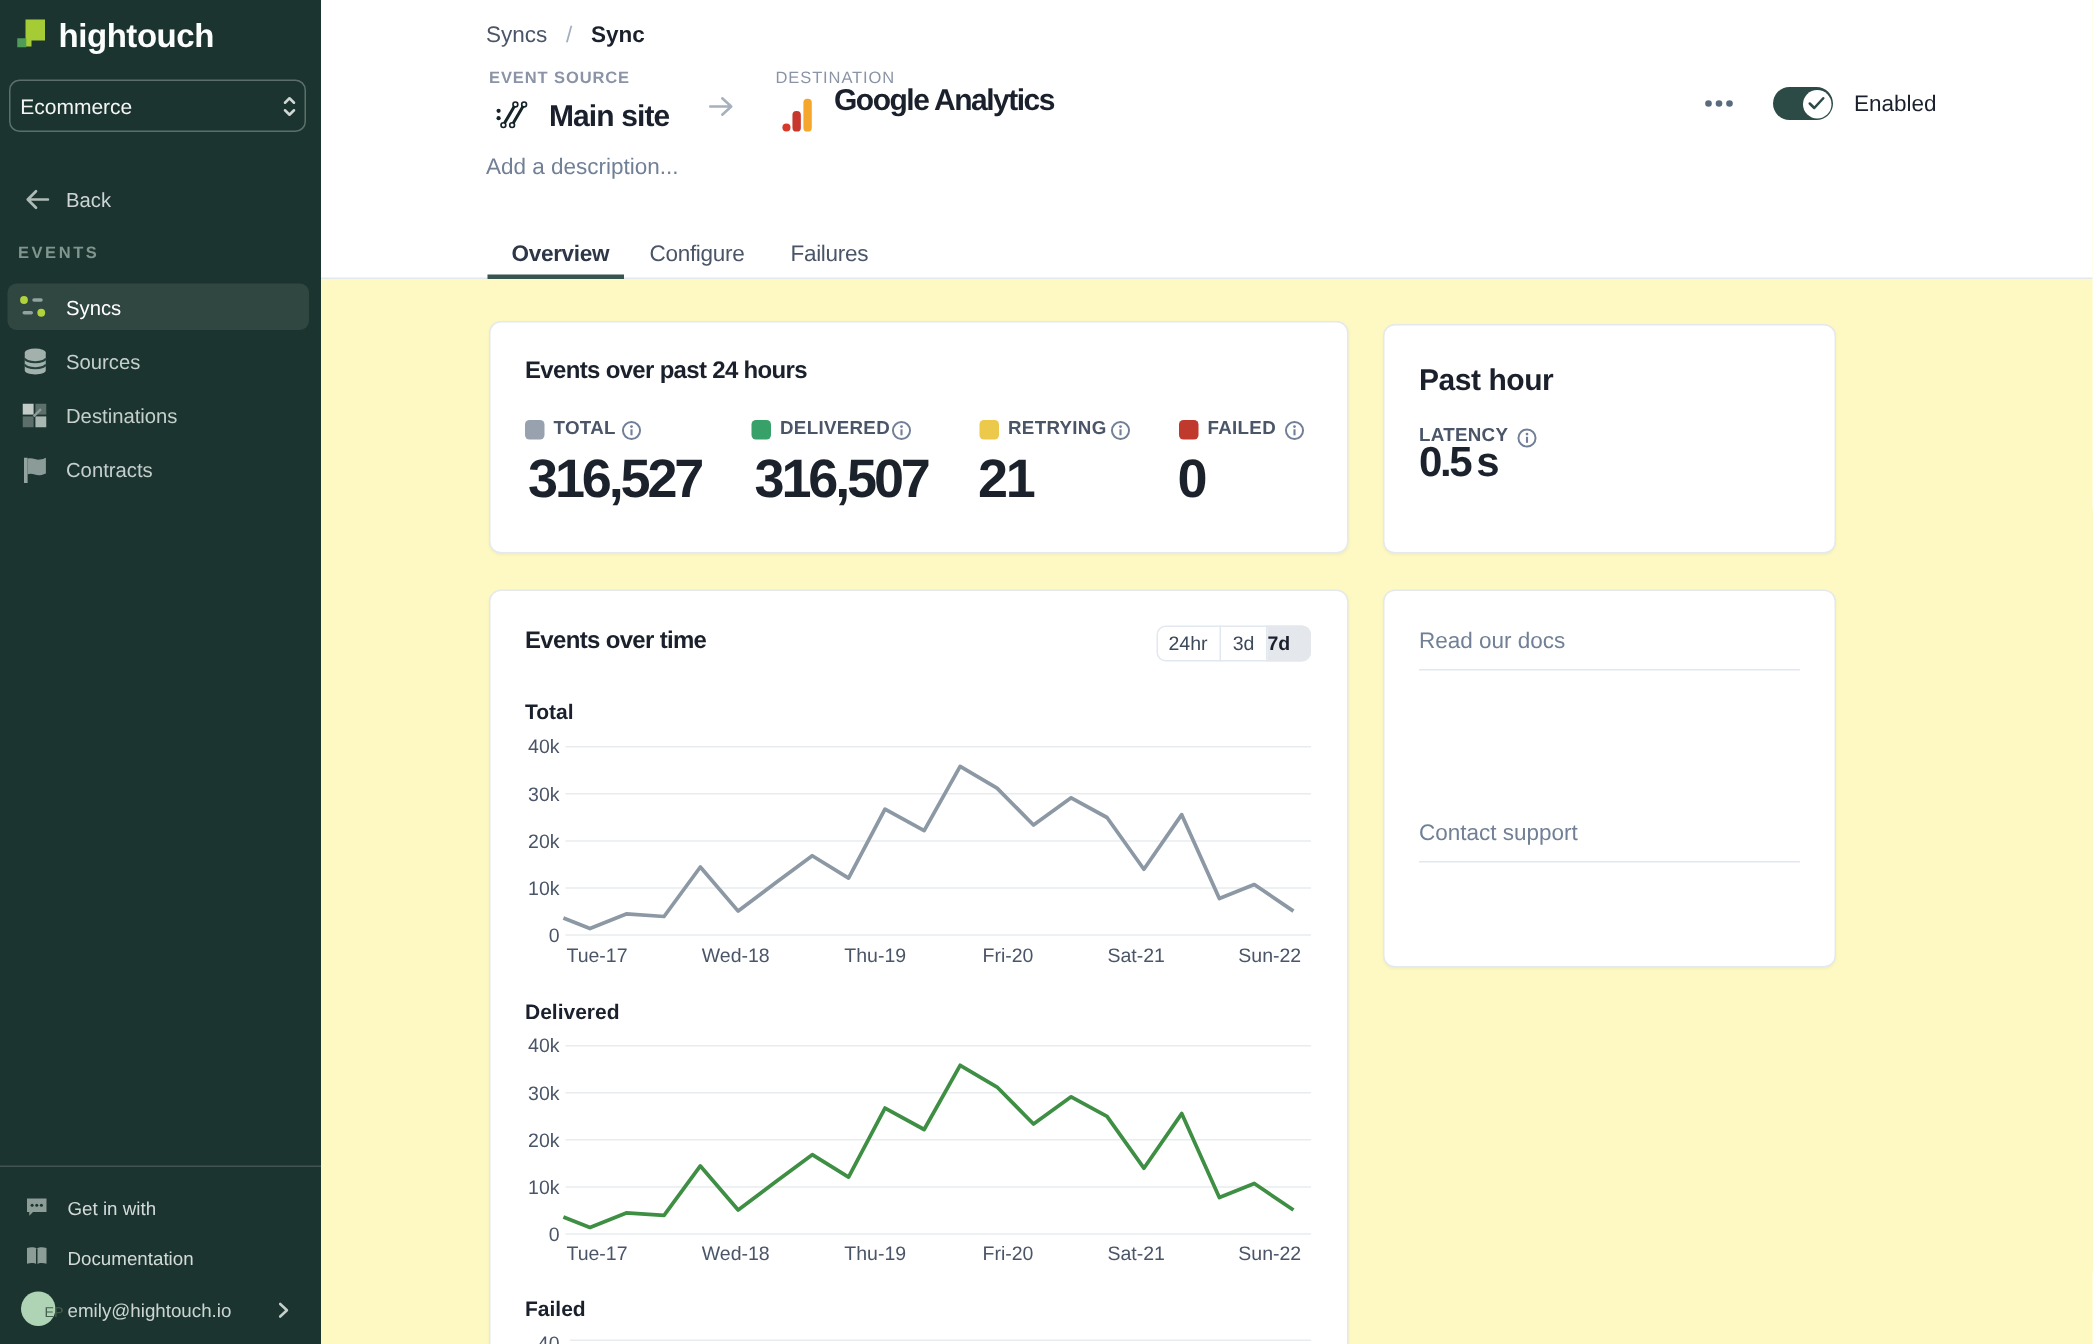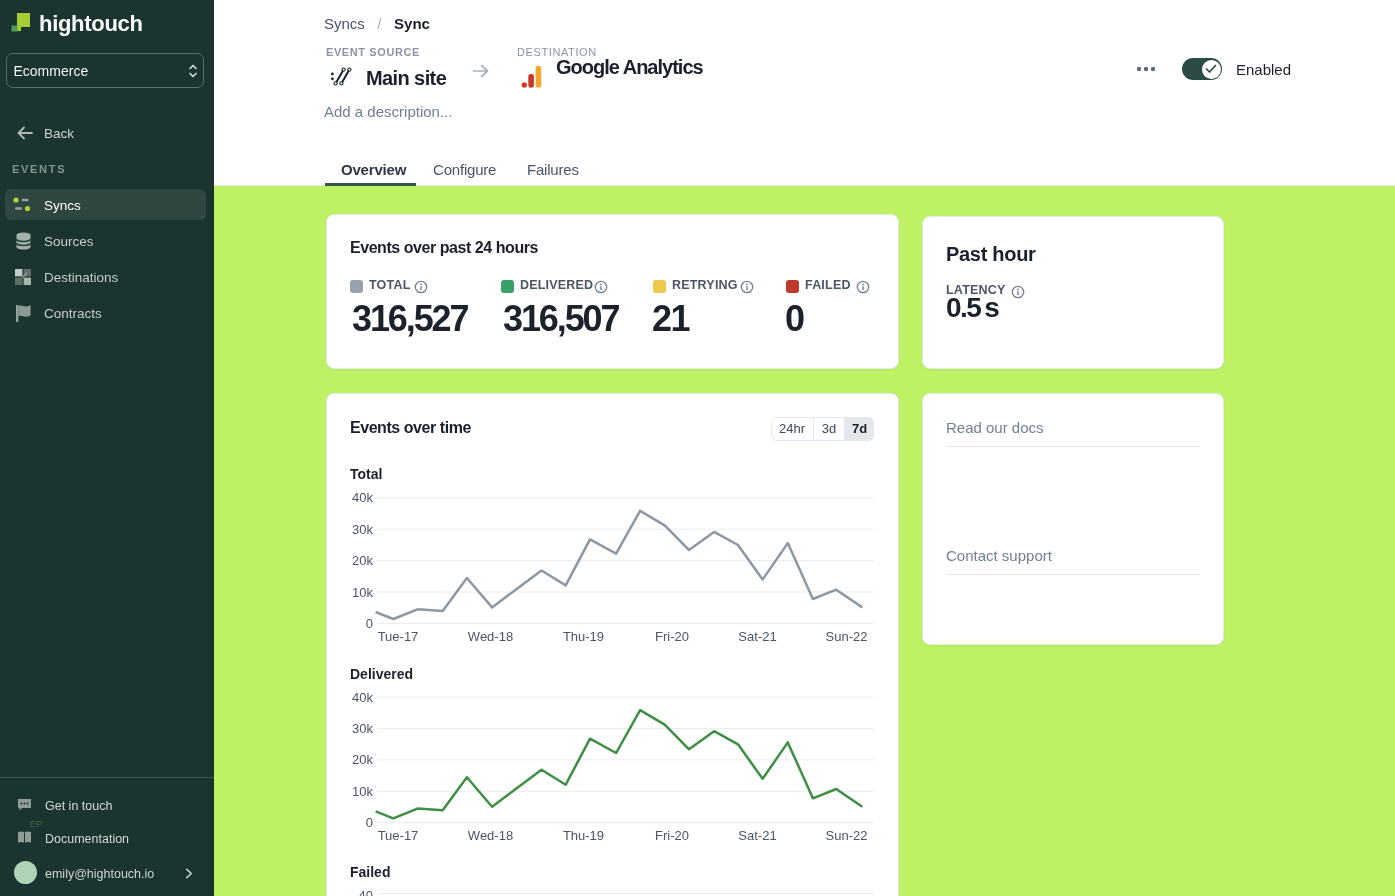--- a/index.html
+++ b/index.html
@@ -1,19 +1,19 @@
 <!DOCTYPE html>
 <html><head>
 <meta charset="utf-8">
 <style>
 * { margin:0; padding:0; box-sizing:border-box; }
 html,body { width:1395px; height:896px; overflow:hidden; font-family:"Liberation Sans",sans-serif; background:#fff; }
 .abs { position:absolute; }
 #sidebar { position:absolute; left:0; top:0; width:214px; height:896px; background:#1c342f; }
-#main { position:absolute; left:214px; top:0; width:1181px; height:896px; background:#bef264; }
+#main { position:absolute; left:214px; top:0; width:1181px; height:896px; background:#fef9c3; }
 #header { position:absolute; left:0; top:0; width:1181px; height:186px; background:#fff; border-bottom:1px solid #e3e8ed; }
 .card { position:absolute; background:#fff; border:1px solid #e4e9ee; border-radius:8px; box-shadow:0 1px 2px rgba(23,30,40,0.05); }
 svg { display:block; }
 </style>
 </head>
 <body>
 <div id="sidebar">
 
   <svg class="abs" style="left:11px;top:12px" width="22" height="20" viewBox="0 0 22 20">
     <path d="M6 1 h13 v14 h-9 v4 h-4 z" fill="#a5cc34"></path>
@@ -62,28 +62,28 @@
   </svg>
   <div class="abs" style="left:44px;top:306px;font-size:13.5px;color:#c5cfcc">Contracts</div>
 
   <div class="abs" style="left:0;top:777px;width:214px;height:1px;background:rgba(255,255,255,0.16)"></div>
   <svg class="abs" style="left:17px;top:798px" width="15" height="14" viewBox="0 0 15 14">
     <path d="M1 1 h13 v9 h-9 l-2.5 2.5 v-2.5 h-1.5 z" fill="#8c9c97"></path>
     <circle cx="4.4" cy="5.5" r="1" fill="#1c342f"></circle>
       <circle cx="7.5" cy="5.5" r="1" fill="#1c342f"></circle>
       <circle cx="10.6" cy="5.5" r="1" fill="#1c342f"></circle>
   </svg>
-  <div class="abs" style="left:45px;top:798.5px;font-size:12.5px;color:#d3dbd8">Get in touch</div>
+  <div class="abs" style="left:45px;top:798.5px;font-size:12.5px;color:#d3dbd8">Get in with</div>
   <svg class="abs" style="left:17px;top:831px" width="15" height="13" viewBox="0 0 15 13">
     <path d="M7.5 1.5 C6 0.3 3.5 0.2 1 1 v10.5 c2.5 -0.8 5 -0.7 6.5 0.5 c1.5 -1.2 4 -1.3 6.5 -0.5 V1 c-2.5 -0.8 -5 -0.7 -6.5 0.5 z" fill="#8c9c97"></path>
     <path d="M7.5 1.5 v11" stroke="#1c342f" stroke-width="1"></path>
   </svg>
   <div class="abs" style="left:45px;top:832px;font-size:12.5px;color:#d3dbd8">Documentation</div>
   <div class="abs" style="left:14px;top:861px;width:23px;height:23px;border-radius:50%;background:#aed3b5"></div>
-  <div class="abs" style="left:14px;top:818px;width:44px;text-align:center;font-size:9.5px;font-weight:normal;color:#47604f">EP</div>
+  <div class="abs" style="left:14px;top:870px;width:44px;text-align:center;font-size:9.5px;font-weight:normal;color:#47604f">EP</div>
   <div class="abs" style="left:45px;top:866.5px;font-size:12.5px;color:#ccd5d2">emily@hightouch.io</div>
   <svg class="abs" style="left:185px;top:868px" width="8" height="11" viewBox="0 0 8 11">
     <path d="M1.8 1.3 L6.3 5.5 L1.8 9.7" stroke="#c5cfcc" stroke-width="1.7" fill="none" stroke-linecap="round" stroke-linejoin="round"></path>
   </svg>
 </div>
 
 <div id="main">
   <div id="header">
     <div class="abs" style="left:110px;top:15px;font-size:15px;color:#4a5568">Syncs&nbsp;&nbsp; <span style="color:#a0aec0">/</span>&nbsp;&nbsp; <span style="color:#1a202c;font-weight:600">Sync</span></div>
     <div class="abs" style="left:112px;top:46px;font-size:11px;font-weight:bold;color:#8a94a6;letter-spacing:0.6px">EVENT SOURCE</div>
@@ -132,21 +132,21 @@
 
   <div class="card" style="left:708px;top:216px;width:302px;height:153px"></div>
   <div class="abs" style="left:732px;top:243px;font-size:20px;font-weight:600;color:#1a202c;letter-spacing:-0.3px">Past hour</div>
   <div class="abs" style="left:732px;top:292px;font-size:28px;font-weight:700;color:#1b222c;letter-spacing:-1.6px">0.5 s</div>
 
   <div class="card" style="left:112px;top:393px;width:573px;height:560px"></div>
   <div class="abs" style="left:136px;top:419px;font-size:16px;font-weight:600;color:#1a202c;letter-spacing:-0.45px">Events over time</div>
   <div class="abs" style="left:557px;top:417px;width:103px;height:24px;border:1px solid #e2e8f0;border-radius:6px;background:#fff"></div>
   <div class="abs" style="left:557px;top:417px;width:42px;height:24px;font-size:13px;color:#3d4a5c;text-align:center;line-height:24px">24hr</div>
   <div class="abs" style="left:599px;top:417px;width:32px;height:24px;border-left:1px solid #e2e8f0;border-right:1px solid #e2e8f0;font-size:13px;color:#3d4a5c;text-align:center;line-height:24px">3d</div>
-  <div class="abs" style="left:631px;top:417px;width:29px;height:24px;background:#e4e7eb;border-radius:0 6px 6px 0;font-size:13px;font-weight:bold;color:#1a202c;text-align:center;line-height:24px">7d</div>
+  <div class="abs" style="left:631px;top:417px;width:29px;height:24px;background:#e4e7eb;border-radius:0 6px 6px 0;font-size:13px;font-weight:bold;color:#1a202c;text-align:left;line-height:24px">7d</div>
   <div class="abs" style="left:136px;top:466px;font-size:14px;font-weight:600;color:#1a202c">Total</div>
   <div class="abs" style="left:136px;top:666px;font-size:14px;font-weight:600;color:#1a202c">Delivered</div>
   <div class="abs" style="left:136px;top:864px;font-size:14px;font-weight:600;color:#1a202c">Failed</div>
   <div class="abs" style="left:166px;top:893px;width:494px;height:1px;background:#e9ecef"></div>
   <div class="abs" style="left:125px;top:887.5px;width:34px;text-align:right;font-size:13px;color:#4a5568">40</div>
 
   <div class="card" style="left:708px;top:393px;width:302px;height:252px"></div>
   <div class="abs" style="left:732px;top:419px;font-size:15px;color:#718096">Read our docs</div>
   <div class="abs" style="left:732px;top:446px;width:254px;height:1px;background:#e2e8f0"></div>
   <div class="abs" style="left:732px;top:547px;font-size:15px;color:#718096">Contact support</div>

